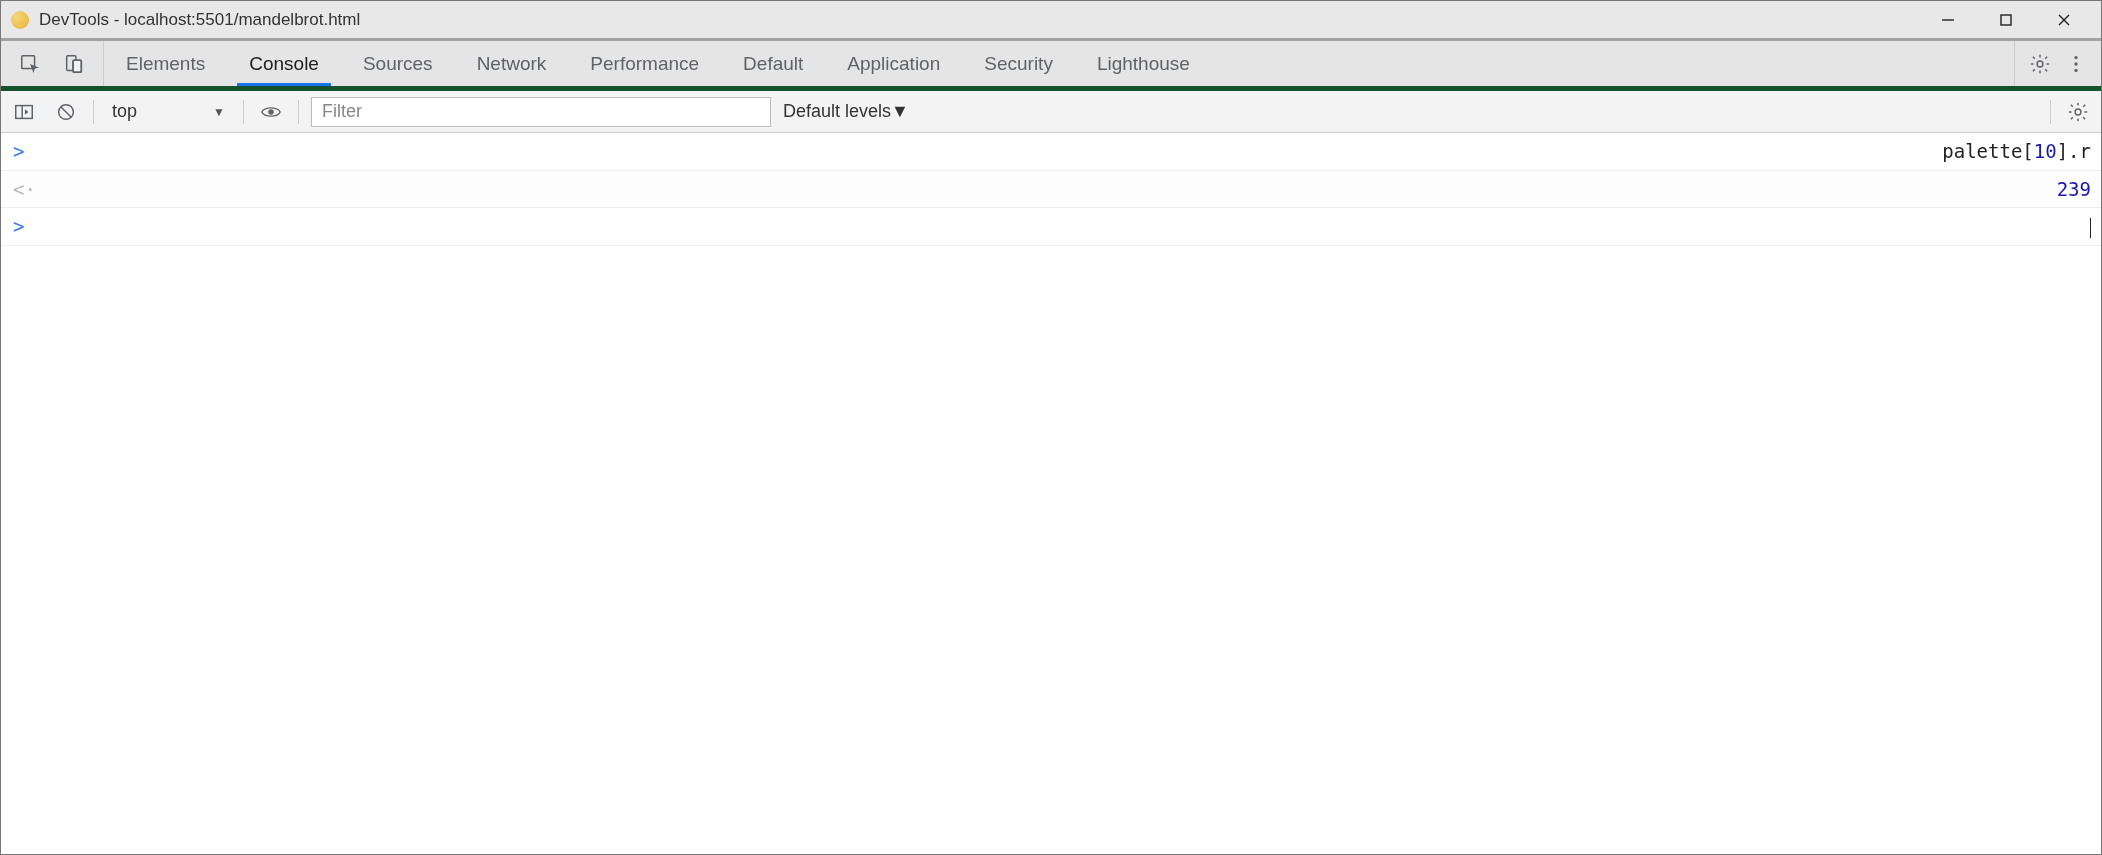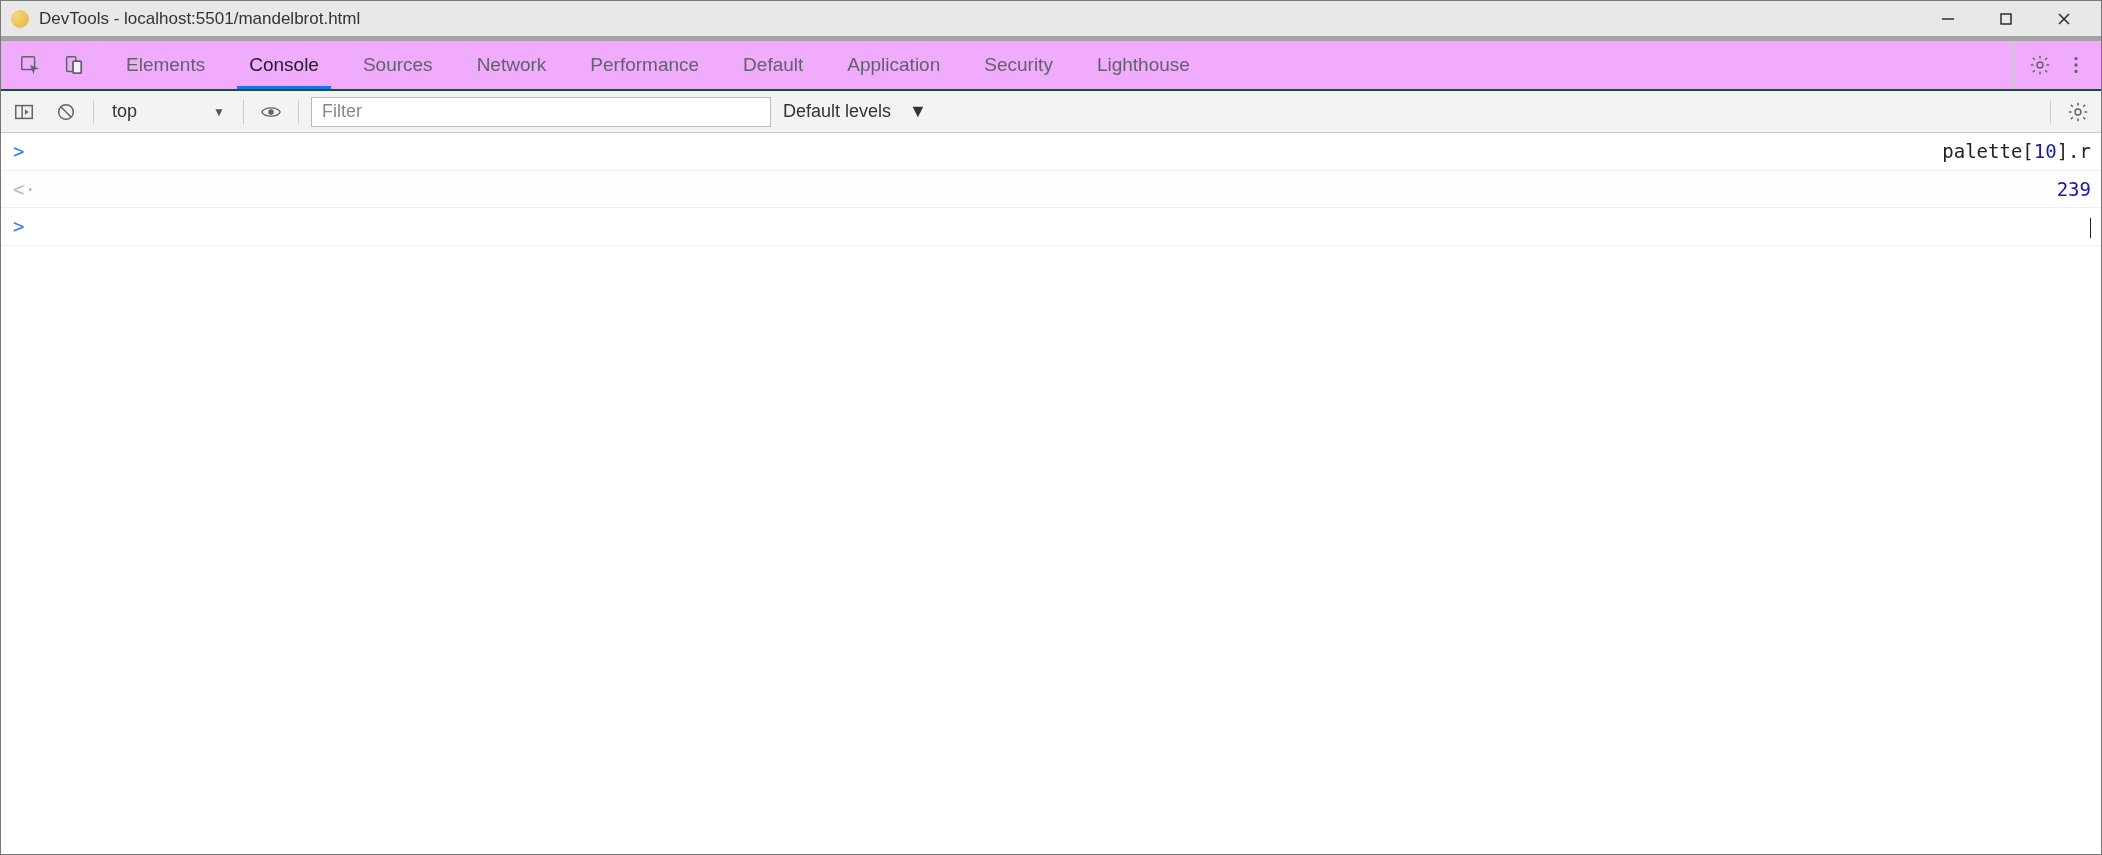--- a/index.html
+++ b/index.html
@@ -21,43 +21,43 @@
     flex-direction: column;
     background: #fff;
   }
   
   .titlebar {
     background: #e8e8e8;
     height: 40px;
     display: flex;
     align-items: center;
     padding: 0 8px 0 10px;
-    border-bottom: 5px solid #a3a3a3;
+    border-bottom: 3px solid #a3a3a3;
   }
   .titlebar .favicon {
     width: 18px; height: 18px; border-radius: 50%;
     background: radial-gradient(circle at 30% 30%, #f7d77a, #e7b13a);
     margin-right: 10px;
   }
   .titlebar .title { font-size: 17px; color:#333; flex: 0 0 auto; }
   .titlebar .spacer { flex: 1 1 auto; }
   .winbtn {
     width: 58px; height: 40px;
     display:flex; align-items:center; justify-content:center;
     color:#333;
   }
   .winbtn svg { width:16px; height:16px; stroke:#222; stroke-width:1.4; fill:none; }
 
   
   .tabbar {
     height: 50px;
     display:flex;
     align-items:center;
-    border-bottom: 2px solid #14532d;
-    background: #f0abfc;
+    border-bottom: 5px solid #14532d;
+    background: #e5e5e5;
   }
   .tabbar .left-icons {
     display:flex; align-items:center; gap: 14px; padding: 0 14px;
     border-right: 1px solid #ccc; height:100%;
   }
   .tabbar .tabs {
     display:flex; align-items:stretch; height:100%;
     flex: 1 1 auto;
   }
   .tab {
@@ -112,21 +112,21 @@
   .filter-input {
     height: 30px; width: 460px;
     border: 1px solid #bbb;
     background: #fff;
     font-size: 18px;
     padding: 0 10px;
     color: #333;
   }
   .filter-input::placeholder { color:#888; }
   .levels {
-    display:flex; align-items:center; gap: 18px;
+    display:flex; align-items:center; gap: 0;
     font-size: 18px; color:#333; cursor:pointer;
   }
   .contoolbar .spacer { flex:1 1 auto; }
 
   
   .console-body {
     flex: 1 1 auto;
     overflow: auto;
     font-family: Consolas, "Menlo", monospace;
     font-size: 19px;

